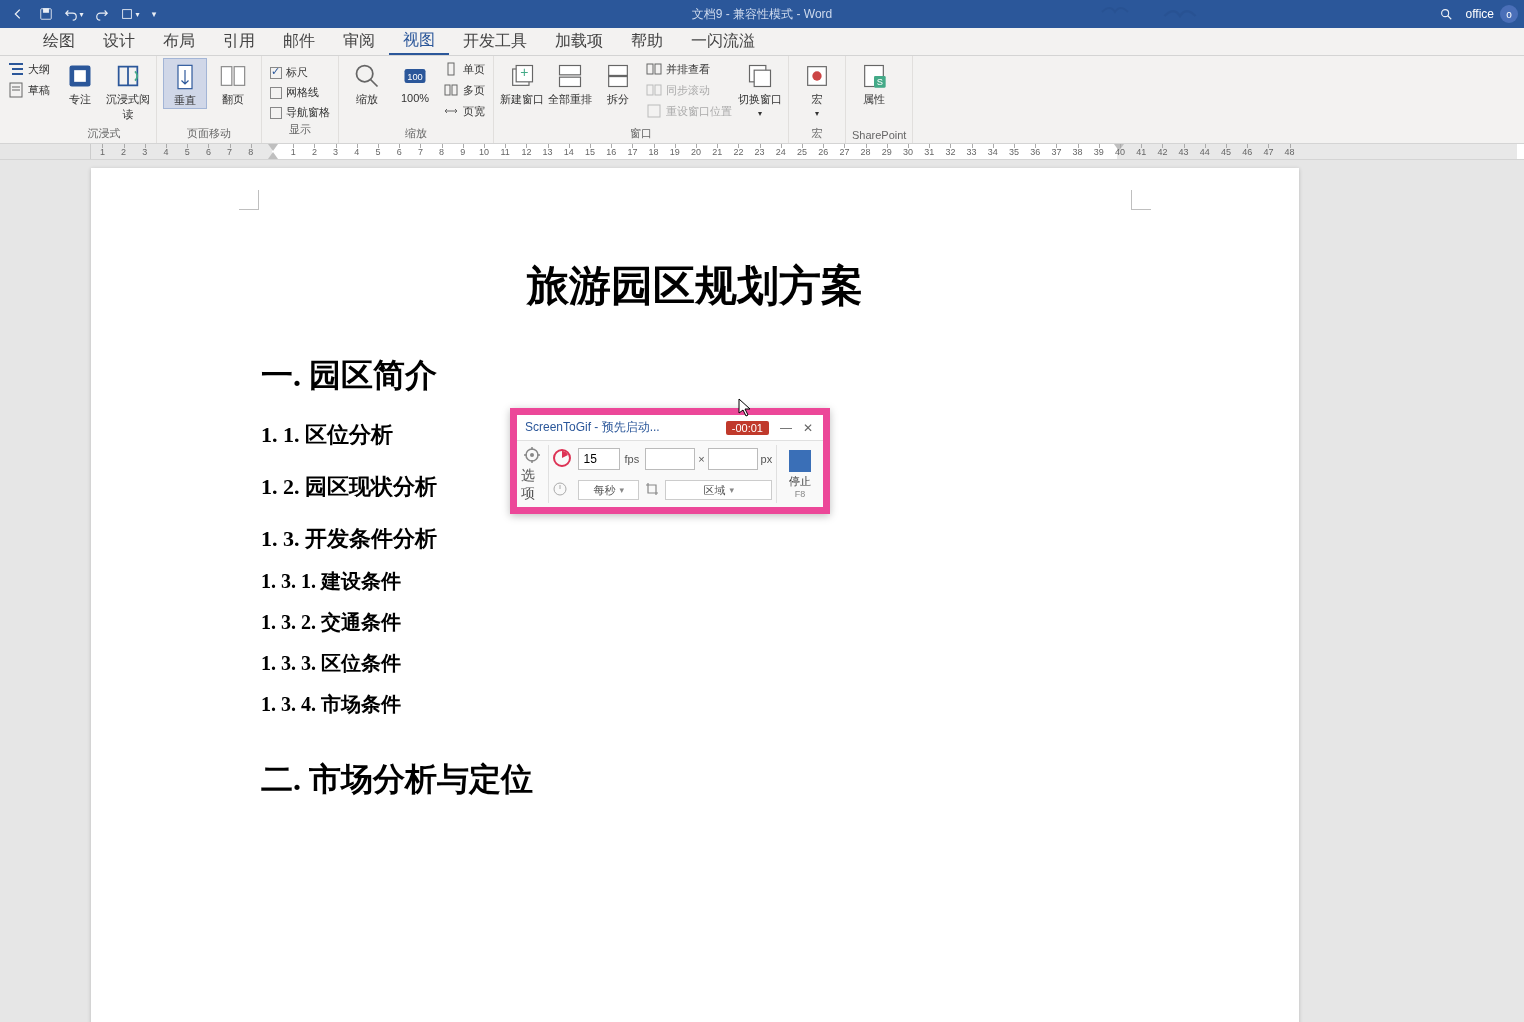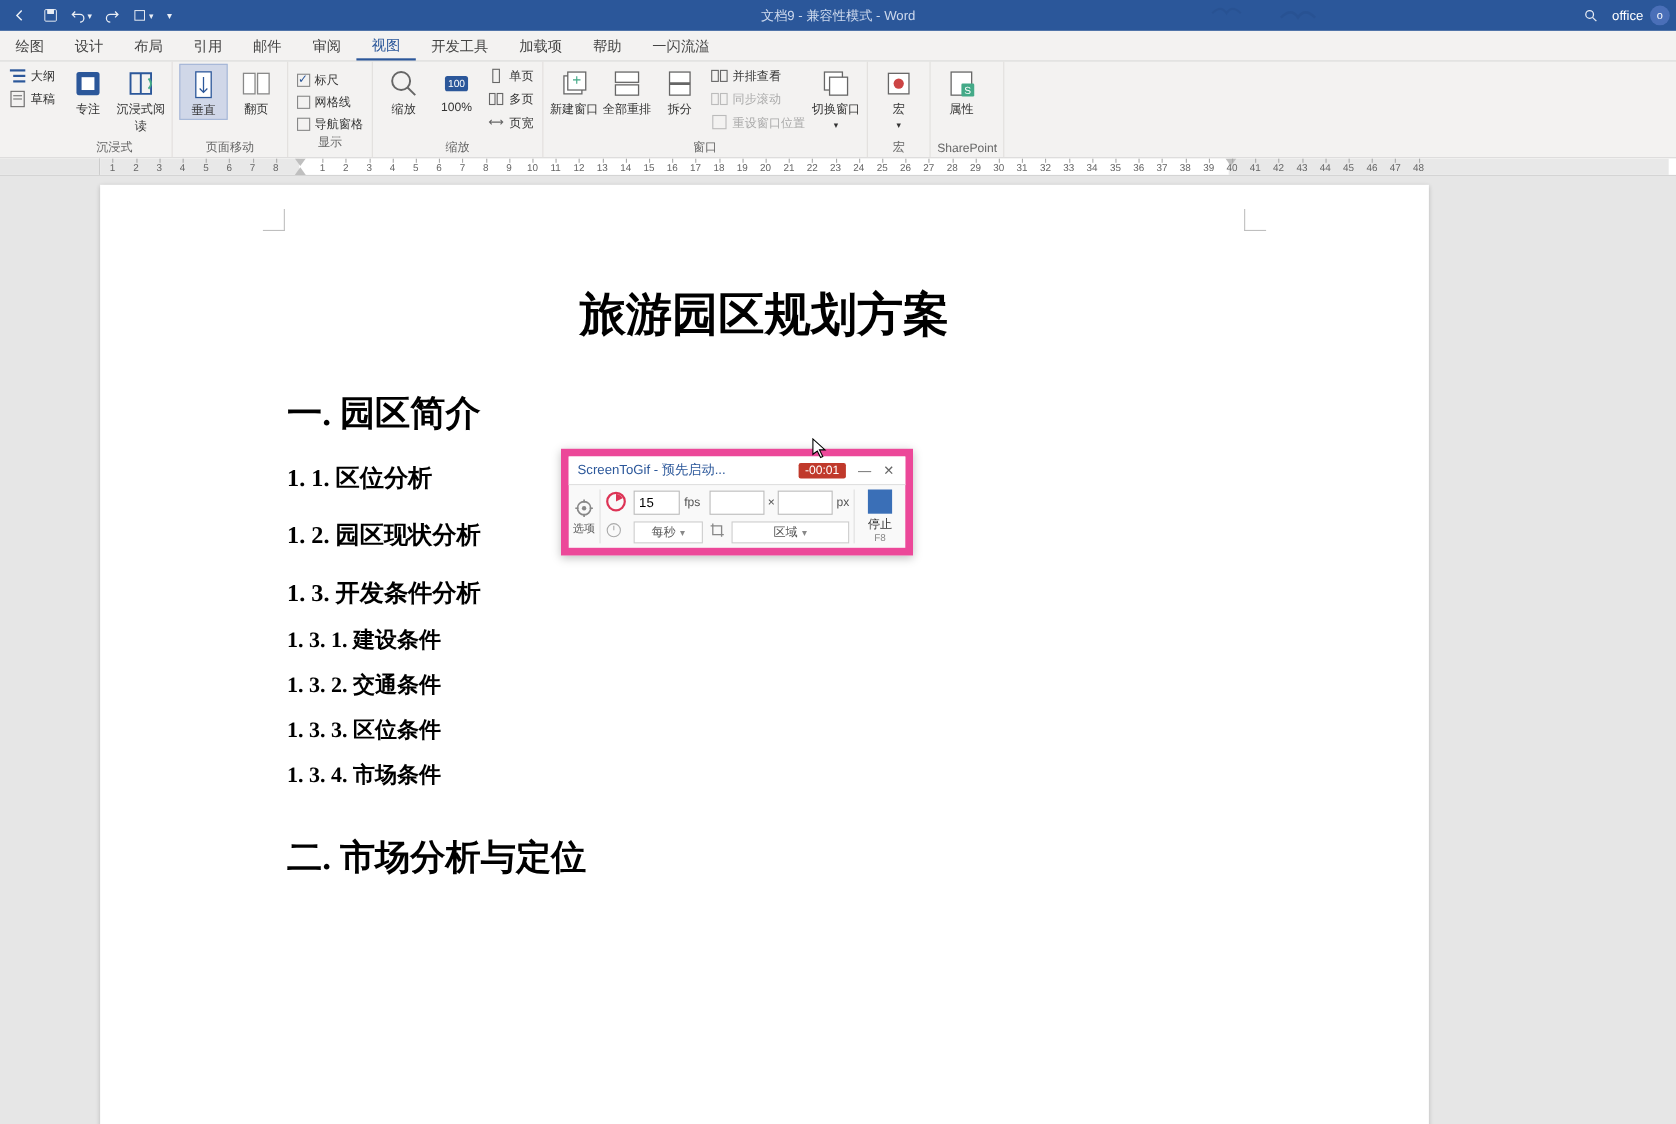--- a/index.html
+++ b/index.html
@@ -10,21 +10,21 @@
 .qat { display: flex; align-items: center; gap: 8px; padding-left: 8px; }
 .qat-btn { width: 20px; height: 20px; display: flex; align-items: center; justify-content: center; cursor: pointer; opacity: 0.9; }
 .qat-btn svg { width: 14px; height: 14px; fill: #fff; stroke: #fff; }
 .title-center { position: absolute; left: 50%; transform: translateX(-50%); color: #cdd9ed; }
 .title-right { position: absolute; right: 6px; display: flex; align-items: center; gap: 10px; }
 .search-ico { width: 16px; height: 16px; }
 .user-badge { display: flex; align-items: center; gap: 6px; font-size: 12px; }
 .user-badge .avatar { width: 18px; height: 18px; border-radius: 50%; background: #4a6fb8; display: flex; align-items: center; justify-content: center; font-size: 10px; }
 
 
-.tabs { height: 28px; background: #f3f2f1; display: flex; align-items: stretch; border-bottom: 1px solid #d4d4d4; font-size: 13px; }
+.tabs { height: 28px; background: #f3f2f1; display: flex; align-items: stretch; border-bottom: 1px solid #d4d4d4; font-size: 16px; padding-left: 29px; }
 .tab { padding: 0 14px; display: flex; align-items: center; color: #444; cursor: pointer; }
 .tab.active { color: #2b579a; border-bottom: 2px solid #2b579a; font-weight: 500; }
 
 
 .ribbon { height: 88px; background: #f3f2f1; display: flex; border-bottom: 1px solid #d4d4d4; position: relative; }
 .rgroup { border-right: 1px solid #e1dfdd; display: flex; flex-direction: column; padding: 2px 6px 0 6px; }
 .rgroup .row { display: flex; align-items: flex-start; gap: 4px; flex: 1; }
 .rgroup .label { text-align: center; font-size: 11px; color: #666; padding: 1px 0 2px; }
 .rbtn-big { display: flex; flex-direction: column; align-items: center; justify-content: flex-start; width: 44px; padding-top: 4px; cursor: pointer; font-size: 11px; color: #333; text-align: center; gap: 2px; }
 .rbtn-big.active { background: #d0d7e8; border: 1px solid #a3b5d6; }
@@ -59,21 +59,21 @@
 .h2 { font-size: 22px; font-weight: bold; margin: 22px 0 14px; font-family: "SimSun", serif; }
 .h3 { font-size: 20px; font-weight: bold; margin: 14px 0 10px; font-family: "SimSun", serif; }
 
 
 .stg { position: absolute; left: 510px; top: 408px; width: 320px; background: #f9f9f9; border: 7px solid #ec4899; box-shadow: 0 2px 8px rgba(0,0,0,0.25); font-size: 12px; }
 .stg-title { height: 26px; display: flex; align-items: center; padding: 0 4px 0 8px; background: #fff; border-bottom: 1px solid #e0e0e0; }
 .stg-title .t { color: #2b579a; flex: 1; white-space: nowrap; overflow: hidden; text-overflow: ellipsis; }
 .stg-badge { background: #c0392b; color: #fff; padding: 1px 6px; border-radius: 2px; font-size: 11px; margin-right: 6px; text-align: right; }
 .stg-wbtn { width: 22px; height: 20px; display: flex; align-items: center; justify-content: center; cursor: pointer; color: #666; }
 .stg-body { display: flex; align-items: stretch; padding: 4px; gap: 4px; }
-.stg-col { display: flex; flex-direction: column; align-items: center; justify-content: center; gap: 2px; font-size: 10px; color: #555; }
+.stg-col { display: flex; flex-direction: column; align-items: center; justify-content: center; gap: 2px; font-size: 14px; color: #555; }
 .stg-col .ico { width: 20px; height: 20px; }
 .stg-grid { flex: 1; display: grid; grid-template-columns: auto 1fr auto; grid-template-rows: auto auto; gap: 4px 6px; align-items: center; }
 .stg-input { width: 42px; height: 22px; border: 1px solid #bbb; background: #fff; padding: 0 4px; font-size: 12px; text-align: left; }
 .stg-wide { width: 46px; padding-left: 44px; }
 .stg-unit { font-size: 11px; color: #555; }
 .stg-dd { height: 20px; border: 1px solid #ccc; background: #fff; display: flex; align-items: center; justify-content: center; font-size: 11px; color: #555; padding: 0 6px; gap: 4px; cursor: pointer; }
 .stg-dd::after { content: "▾"; font-size: 9px; color: #888; }
 .stg-stop { display: flex; flex-direction: column; align-items: center; justify-content: center; padding: 0 8px; cursor: pointer; }
 .stg-stop .sq { width: 22px; height: 22px; background: #3a6fb7; }
 .stg-stop .lbl { font-size: 11px; color: #333; margin-top: 2px; }

